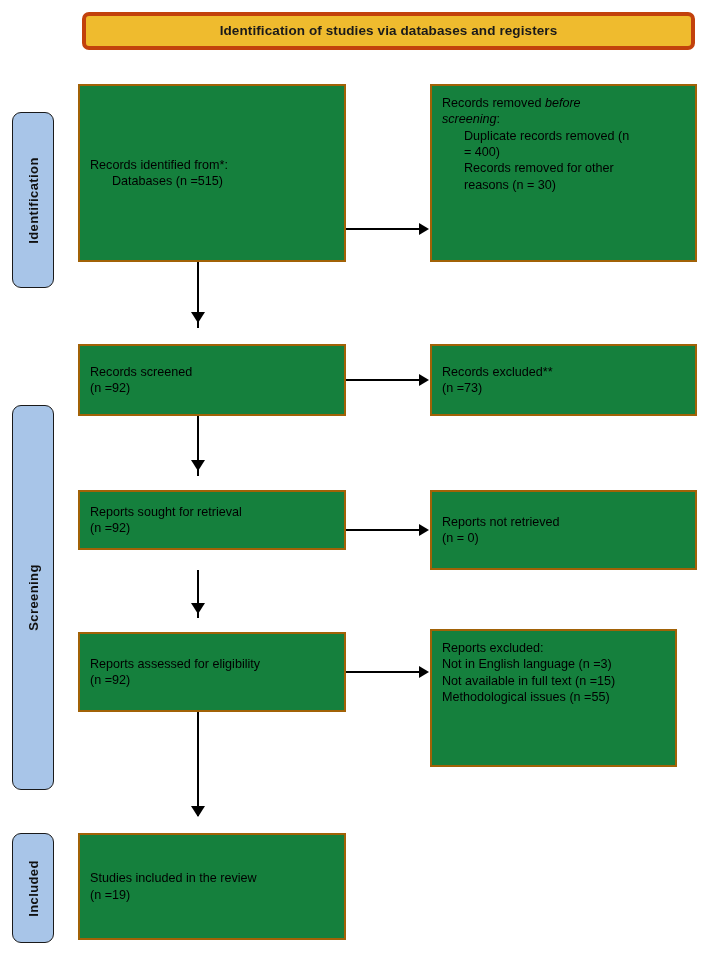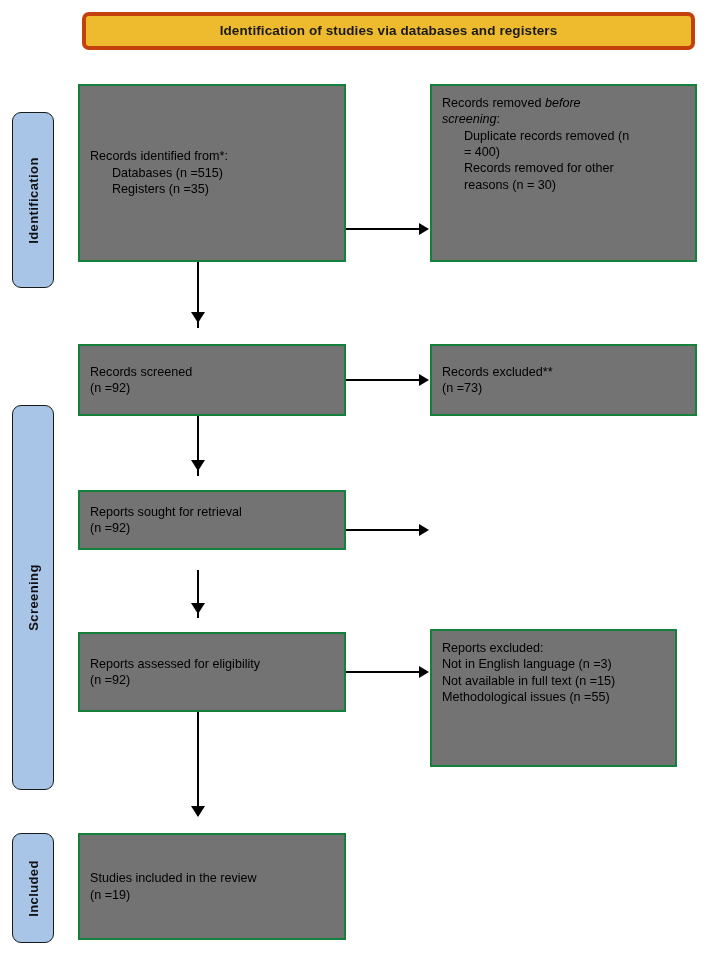--- a/index.html
+++ b/index.html
@@ -65,22 +65,22 @@
     color: #111111;
     letter-spacing: 0.4px;
   }
   #stage-identification { top: 112px;  height: 176px; }
   #stage-screening     { top: 405px;  height: 385px; }
   #stage-included      { top: 833px;  height: 110px; }
 
   
   .box {
     position: absolute;
-    background: #737373;
-    border: 2px solid #15803d;
+    background: #15803d;
+    border: 2px solid #a16207;
     box-sizing: border-box;
     padding: 0 10px;
     display: flex;
     flex-direction: column;
     justify-content: center;
   }
   .box.top-align {
     justify-content: flex-start;
     padding-top: 9px;
   }
@@ -171,21 +171,20 @@
   <div class="stage" id="stage-screening">
     <span class="stage-text">Screening</span>
   </div>
   <div class="stage" id="stage-included">
     <span class="stage-text">Included</span>
   </div>
 
   <div class="box" id="box-identified">
     <p>Records identified from*:</p>
     <p class="indent">Databases (n =515)</p>
-    <p class="indent">Registers (n =35)</p>
   </div>
 
   <div class="box top-align" id="box-removed">
     <p><span>Records removed </span><em>before</em></p>
     <p><em>screening</em><span>:</span></p>
     <p class="indent">Duplicate records removed (n</p>
     <p class="indent">= 400)</p>
     <p class="indent">Records removed for other</p>
     <p class="indent">reasons (n = 30)</p>
   </div>
@@ -198,20 +197,24 @@
   <div class="box" id="box-excluded">
     <p>Records excluded**</p>
     <p>(n =73)</p>
   </div>
 
   <div class="box" id="box-sought">
     <p>Reports sought for retrieval</p>
     <p>(n =92)</p>
   </div>
 
+  <div class="box" id="box-not-retrieved">
+    <p>Reports not retrieved</p>
+    <p>(n = 0)</p>
+  </div>
 
   <div class="box" id="box-assessed">
     <p>Reports assessed for eligibility</p>
     <p>(n =92)</p>
   </div>
 
   <div class="box top-align" id="box-reports-excluded">
     <p>Reports excluded:</p>
     <p>Not in English language (n =3)</p>
     <p>Not available in full text (n =15)</p>

